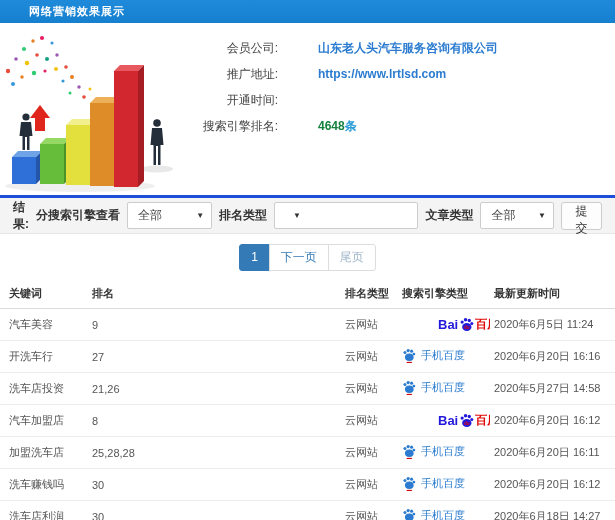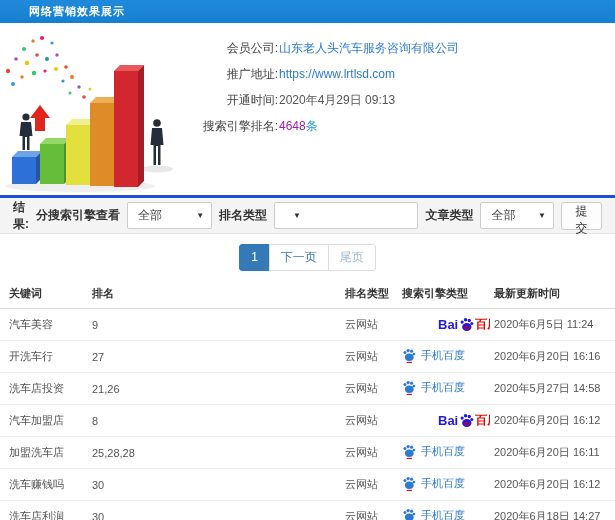--- a/index.html
+++ b/index.html
@@ -12,25 +12,25 @@
   .app-header {
     height:23px; background:linear-gradient(#1f8ada,#1680cf);
     border-bottom:1px solid #step; display:flex; align-items:center; padding:0 29px;
   }
   .app-header .title { color:#fff; font-size:11px; font-weight:bold; letter-spacing:1px; }
   
   .top-section { height:172px; display:flex; background:#fff; }
   .illustration-wrap { width:188px; height:100%; position:relative; }
   .illustration-wrap svg { position:absolute; left:0; top:6px; }
   .info-panel { flex:1; padding-top:17px; }
-  .info-row { display:flex; align-items:baseline; font-size:12px; margin-bottom:10px; line-height:16px; }
+  .info-row { display:flex; align-items:baseline; font-size:12px; margin-bottom:10px; line-height:16px;gap:10px; }
   .info-label { width:90px; text-align:right; color:#444; flex:none; }
-  .info-value { margin-left:1px; color:#555; }
+  .info-value { margin-left:30px; color:#555;font-weight:bold; }
   .link-blue { color:#2b7cd0; text-decoration:none; cursor:pointer; }
-  .val-orange { color:#a21caf; }
+  .val-orange { color:#15803d; }
   .val-suffix { color:#2b9cd8; }
   
   .filter-bar {
     height:39px; background:#f4f4f4; border-top:3px solid #1d4ed8; border-bottom:1px solid #e6e6e6;
     display:flex; align-items:center; padding:0 13px; font-size:12px;
   }
   .filter-bar .result-label { font-weight:bold; color:#333; }
   .filter-spacer { flex:1; }
   .filter-group { display:flex; align-items:center; gap:7px; }
   .filter-group .flabel { font-weight:bold; color:#333; white-space:nowrap; }
@@ -158,21 +158,20 @@
     <div class="info-row">
       <span class="info-label">会员公司:</span>
       <span class="info-value"><a class="link-blue">山东老人头汽车服务咨询有限公司</a></span>
     </div>
     <div class="info-row">
       <span class="info-label">推广地址:</span>
       <span class="info-value"><a class="link-blue">https://www.lrtlsd.com</a></span>
     </div>
     <div class="info-row">
       <span class="info-label">开通时间:</span>
-      <span class="info-value">2020年4月29日 09:13</span>
     </div>
     <div class="info-row">
       <span class="info-label">搜索引擎排名:</span>
       <span class="info-value">
         <span class="val-orange">4648</span><span class="val-suffix">条</span>
       </span>
     </div>
   </div>
 </div>
 

